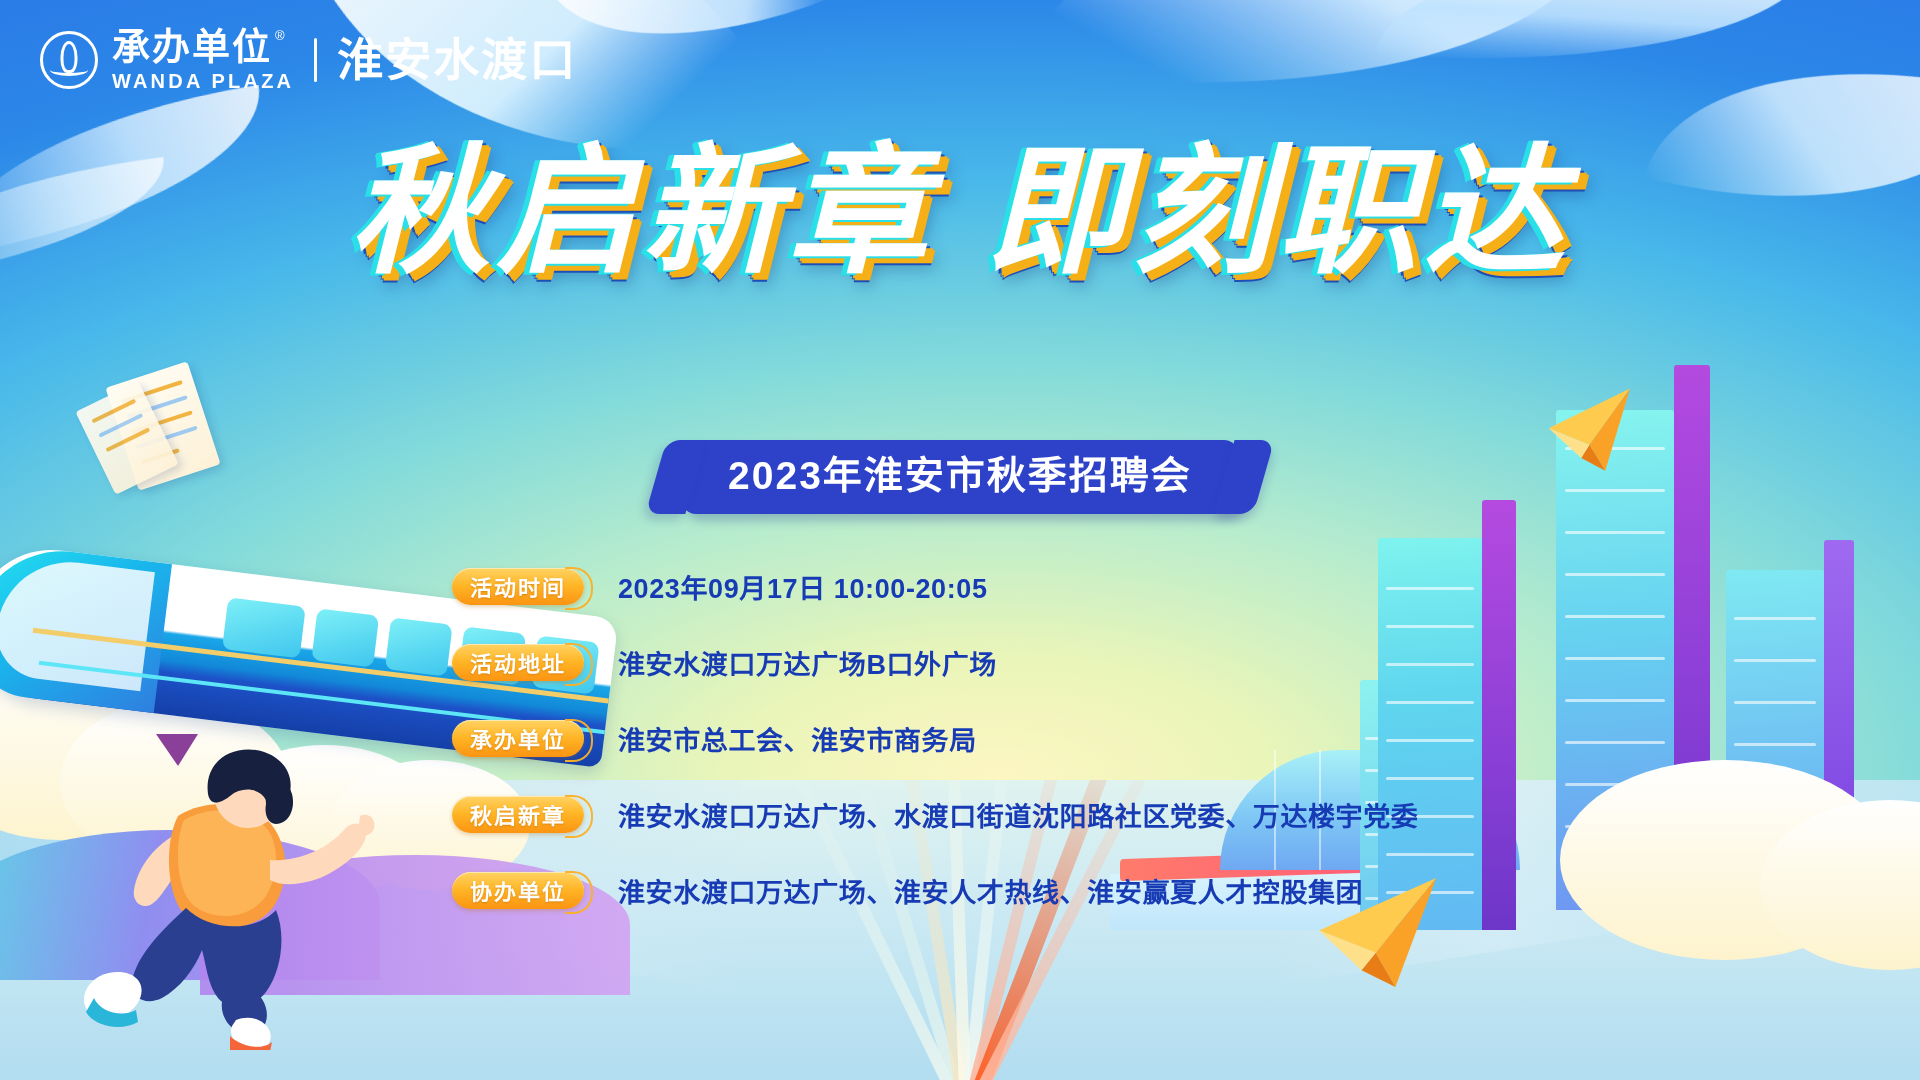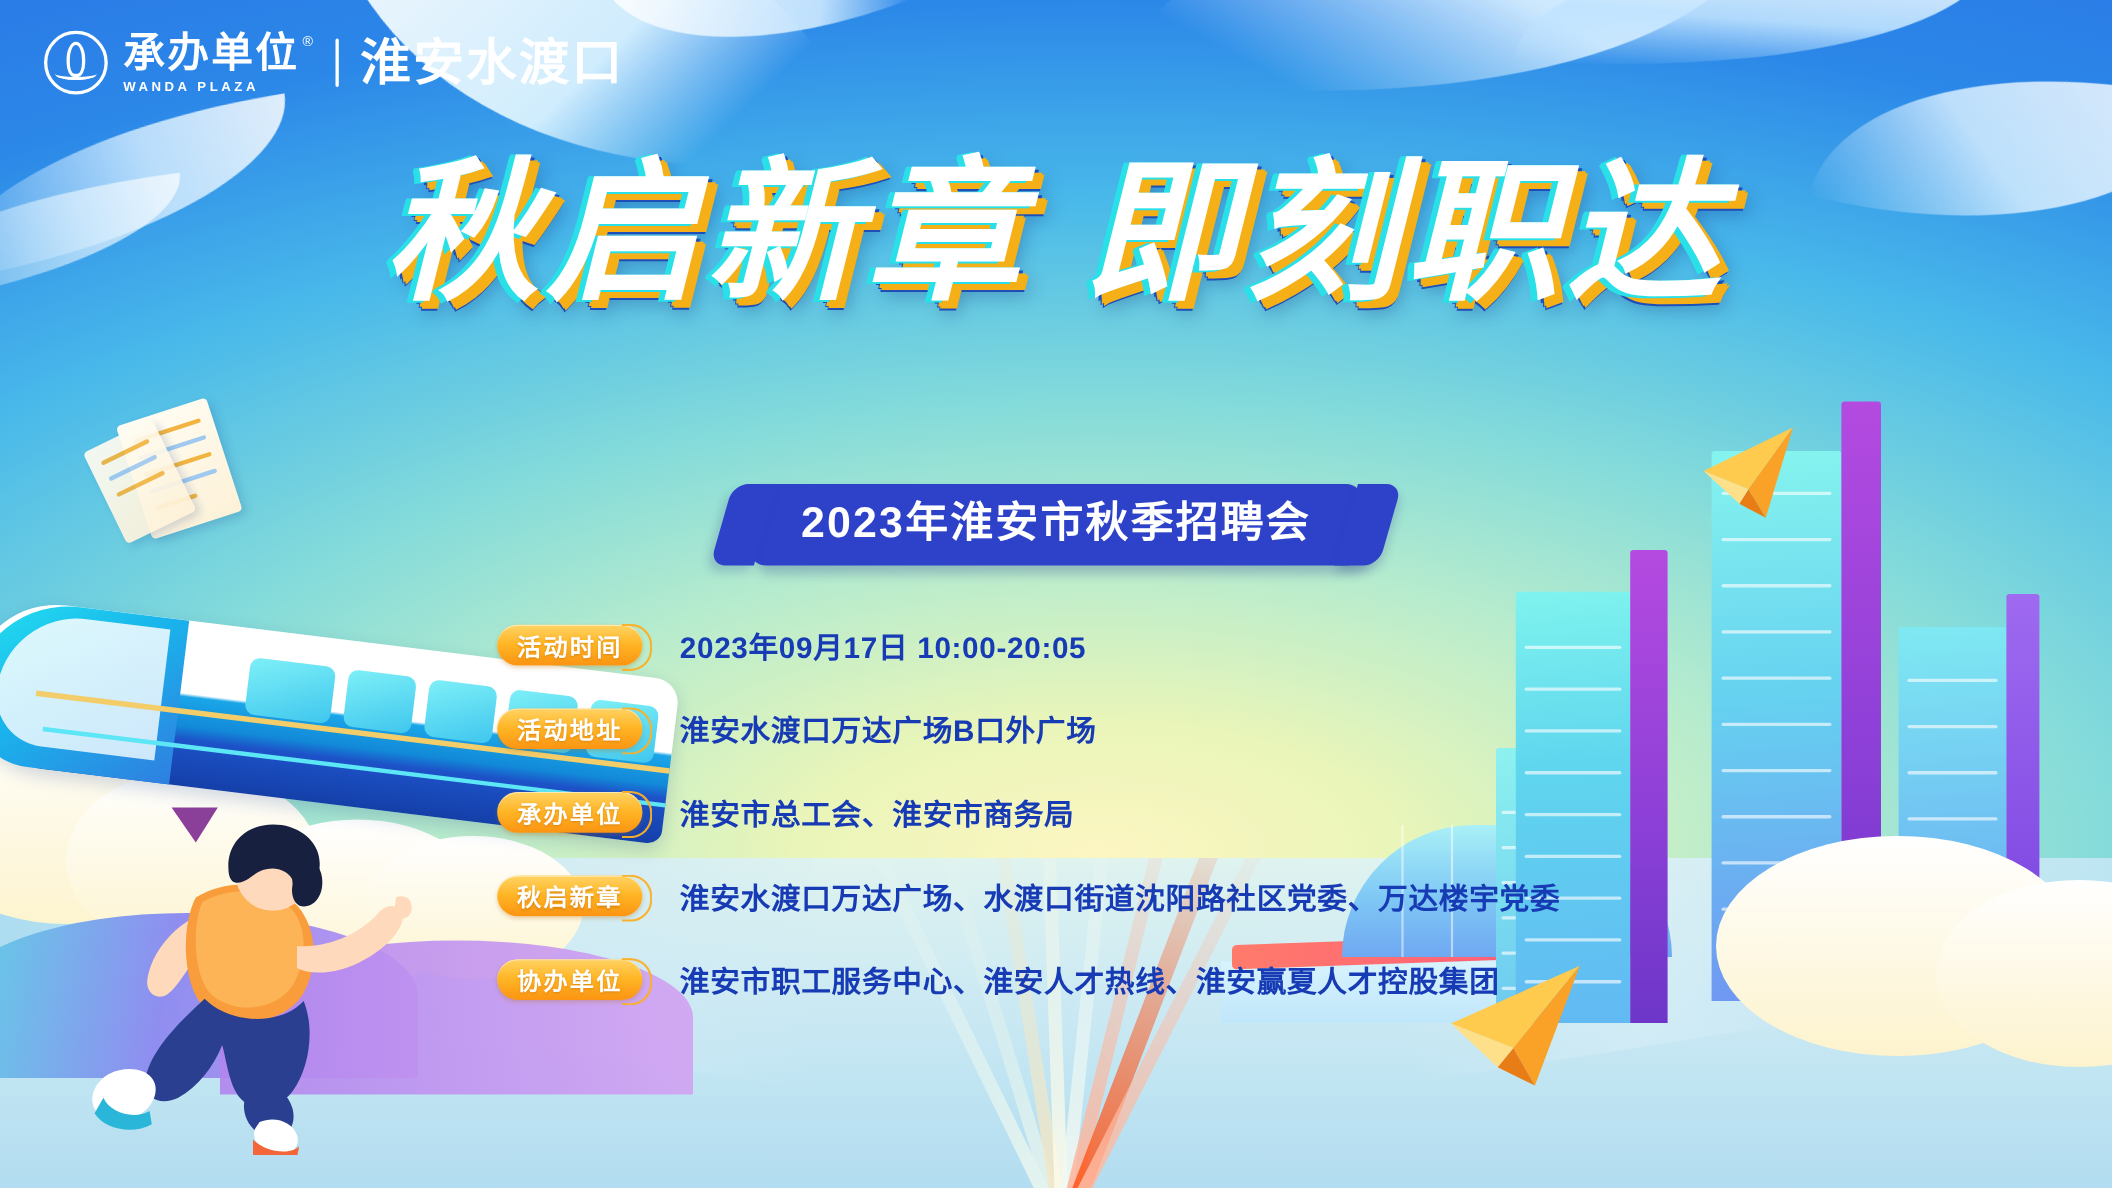--- a/index.html
+++ b/index.html
@@ -76,21 +76,21 @@
   .hillpurple{position:absolute;border-radius:50% 50% 0 0;}
 
   
   .logo-wrap{position:absolute;left:40px;top:28px;display:flex;align-items:center;gap:14px;z-index:40;}
   .logo-mark{width:52px;height:52px;border:3.5px solid #fff;border-radius:50%;position:relative;flex:0 0 auto;}
   .logo-mark::before{content:"";position:absolute;left:50%;top:7px;width:11px;height:26px;
         transform:translateX(-50%);border:3px solid #fff;border-radius:55% 55% 45% 45%;}
   .logo-mark::after{content:"";position:absolute;left:7px;right:7px;bottom:10px;height:9px;
         border-bottom:3px solid #fff;border-radius:0 0 50% 50%;}
   .logo-cn{font-size:38px;font-weight:700;color:#fff;letter-spacing:2px;line-height:1;}
-  .logo-en{font-size:12px;font-weight:700;color:#fff;letter-spacing:3.2px;line-height:1;margin-top:5px;}
+  .logo-en{font-size:20px;font-weight:700;color:#fff;letter-spacing:3.2px;line-height:1;margin-top:5px;}
   .logo-reg{font-size:13px;color:#fff;vertical-align:super;margin-left:3px;}
   .logo-div{width:3px;height:44px;background:#fff;margin:0 6px;border-radius:2px;}
   .logo-sub{font-size:46px;font-weight:700;color:#fff;letter-spacing:2px;line-height:1;}
 
   
   .headline{position:absolute;left:0;right:0;top:138px;text-align:center;z-index:35;}
   .headline .ht{
     display:inline-block;font-size:140px;font-weight:900;line-height:1.06;color:#ffffff;
     letter-spacing:6px;font-style:italic;
     text-shadow:
@@ -370,17 +370,17 @@
     <div class="row">
       <div class="pill">承办单位</div>
       <div class="rowtxt">淮安市总工会、淮安市商务局</div>
     </div>
     <div class="row">
       <div class="pill">秋启新章</div>
       <div class="rowtxt">淮安水渡口万达广场、水渡口街道沈阳路社区党委、万达楼宇党委</div>
     </div>
     <div class="row">
       <div class="pill">协办单位</div>
-      <div class="rowtxt">淮安市职工服务中心、淮安人才热线、淮安赢夏人才控股集团</div>
+      <div class="rowtxt">淮安水渡口万达广场、淮安人才热线、淮安赢夏人才控股集团</div>
     </div>
   </div>
 
 </div>
 
 </body></html>

